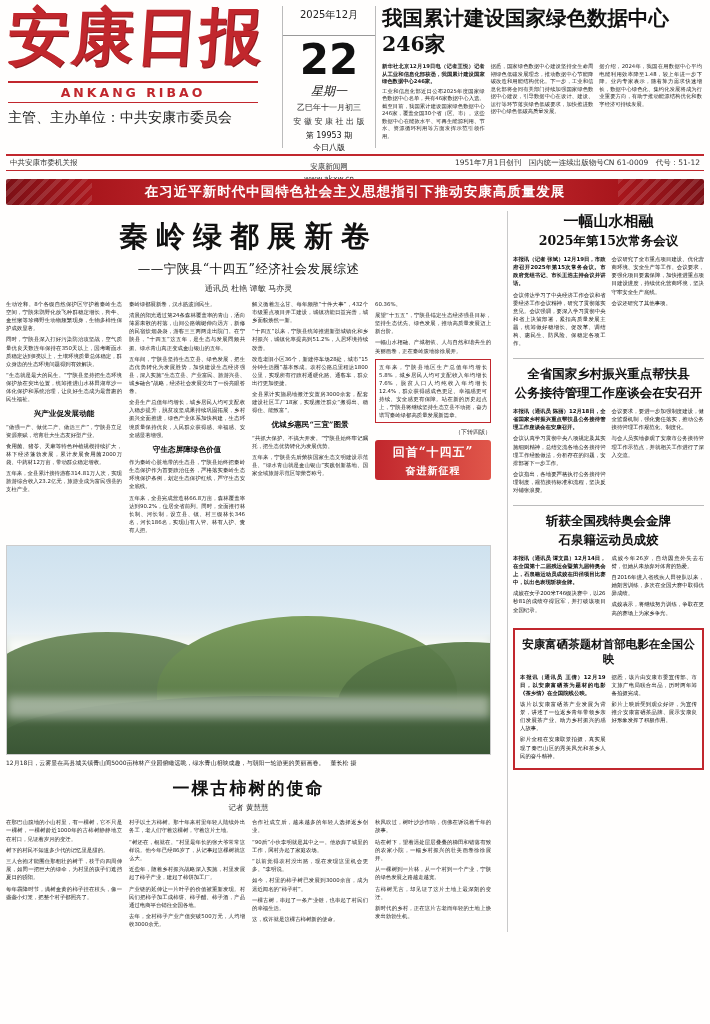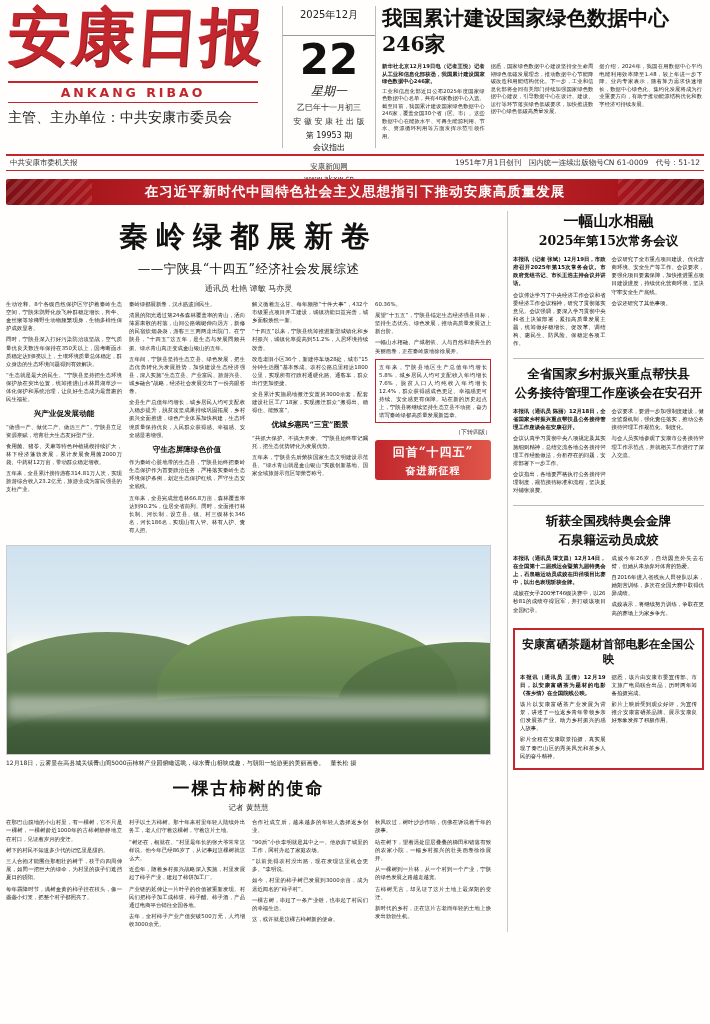--- a/index.html
+++ b/index.html
@@ -170,21 +170,21 @@
       <div class="logo-sub">主管、主办单位：中共安康市委员会</div>
     </div>
 
     <div class="date-block">
       <div class="date-ym">2025年12月</div>
       <div class="date-day">22</div>
       <div class="date-week">星期一</div>
       <div class="date-lunar">乙巳年十一月初三</div>
       <div class="date-org">安 徽 安 康 社 出 版</div>
       <div class="date-issue">第 19953 期</div>
-      <div class="date-pages">会议指出</div>
+      <div class="date-pages">今日八版</div>
       <div class="date-foot">安康新闻网</div>
       <div class="date-foot" style="margin-top:0">www.akxw.cn</div>
     </div>
 
     <div class="lead-news">
       <div class="lead-title">我国累计建设国家绿色数据中心246家</div>
       <div class="lead-cols">
         <div class="lead-col">
           <p class="lead">新华社北京12月19日电（记者王悦）记者从工业和信息化部获悉，我国累计建设国家绿色数据中心246家。</p>
           <p>工业和信息化部近日公布2025年度国家绿色数据中心名单，共有46家数据中心入选。截至目前，我国累计建设国家绿色数据中心246家，覆盖全国30个省（区、市）。这些数据中心在能效水平、可再生能源利用、节水、资源循环利用等方面发挥示范引领作用。</p>

